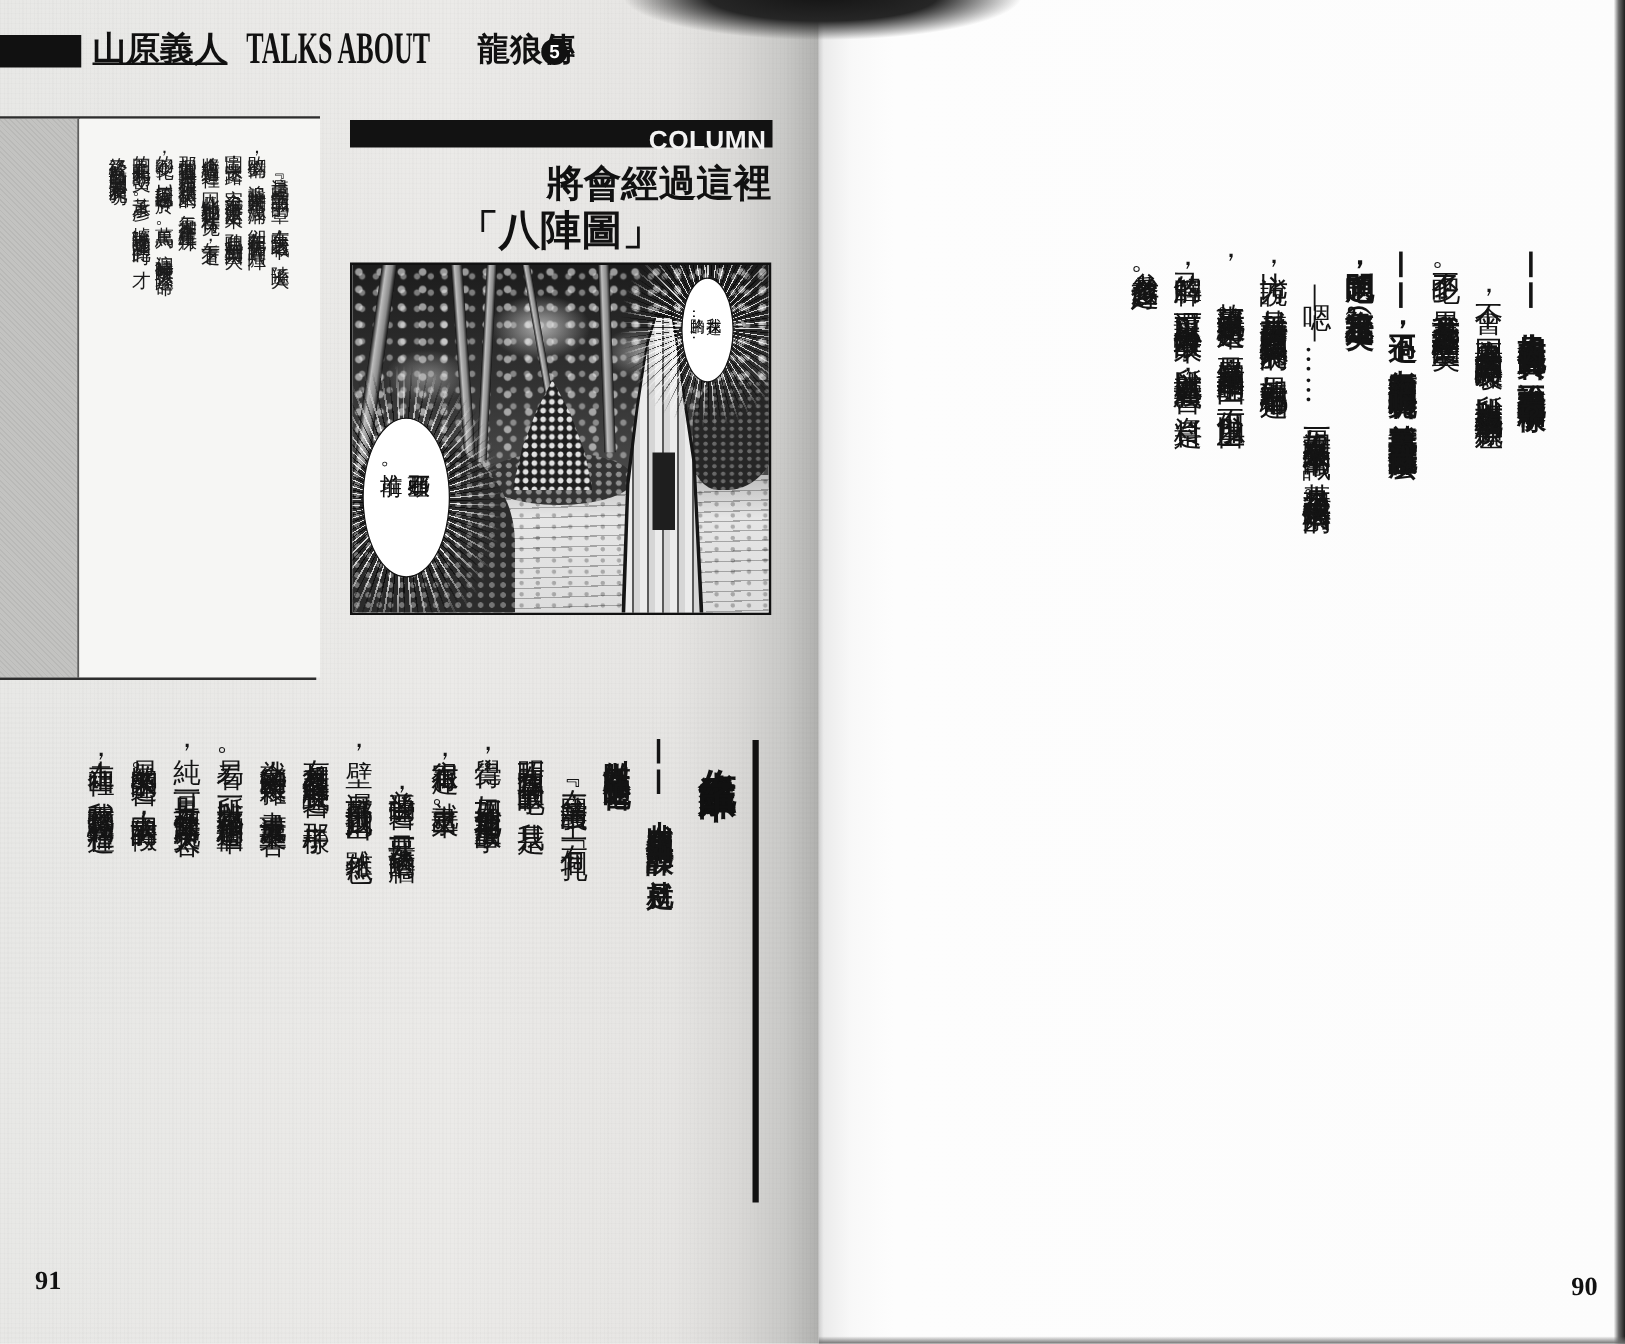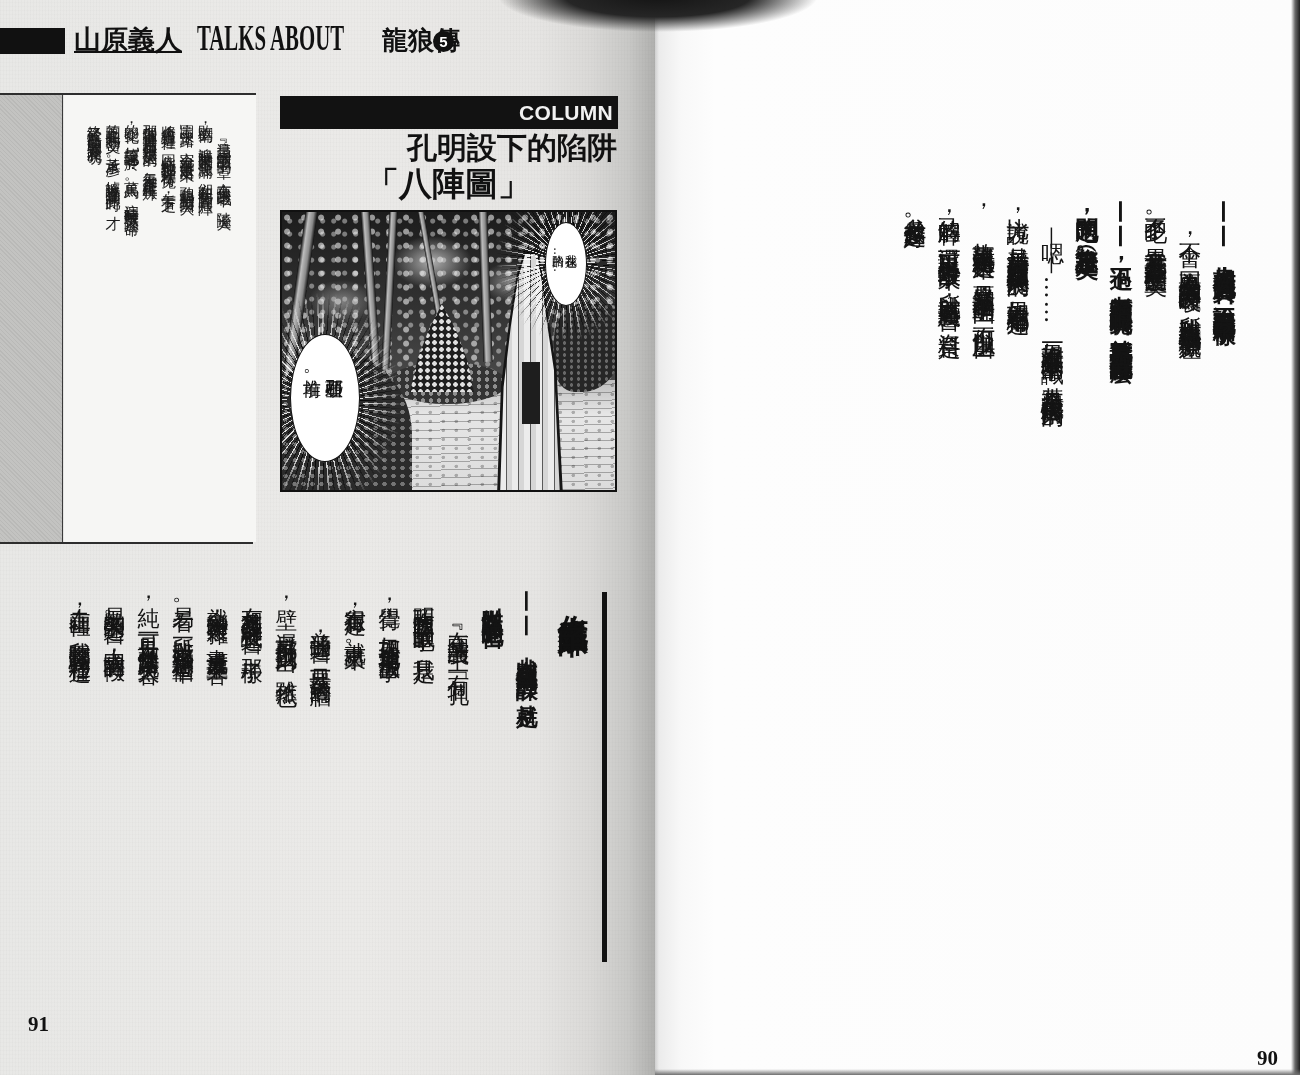--- a/index.html
+++ b/index.html
@@ -29,21 +29,21 @@
 .sb-strip{left:0;top:95px;width:62px;height:447px;background:
   repeating-linear-gradient(45deg,rgba(0,0,0,.05) 0 1px,transparent 1px 3px),
   #c3c3c1;border-right:1.5px solid #3a3a3a;}
 .sb-inner{left:63.5px;top:95px;width:192px;height:447px;background:#f6f6f4;}
 .vt{writing-mode:vertical-rl;text-orientation:mixed;}
 .vt .col{white-space:nowrap;display:block;}
 .sidebar-text{left:85px;top:113px;width:148px;height:420px;font-size:15px;line-height:18.5px;letter-spacing:2px;font-family:"DejaVu Sans",sans-serif;color:#1b1b1b;}
 .sidebar-text .ind{text-indent:17px;}
 
 
-.col-bar{left:280px;top:96px;width:338px;height:33px;background:#121212;}
+.col-bar{left:280px;top:96px;width:338px;height:22px;background:#121212;}
 .col-label{right:5px;top:0;font:bold 21px/33px "Liberation Sans",sans-serif;color:#f2f2f2;letter-spacing:.3px;}
 .col-title1{left:280px;top:131px;width:337px;text-align:right;font:bold 30px/34px "DejaVu Serif",serif;white-space:nowrap;}
 .col-title2{left:280px;top:165px;width:337px;text-align:center;font:bold 33px/38px "DejaVu Serif",serif;white-space:nowrap;}
 
 
 .panel{left:280px;top:210px;width:337px;height:282px;border:2px solid #111;box-sizing:border-box;overflow:hidden;background:#d9d9d9;}
 .p{position:absolute;}
 .foliage{left:0;top:0;width:100%;height:178px;background:
   radial-gradient(ellipse 40px 26px at 150px 50px,rgba(220,220,220,.75),rgba(220,220,220,0) 100%),
   radial-gradient(ellipse 30px 20px at 230px 70px,rgba(200,200,200,.6),rgba(200,200,200,0) 100%),
@@ -88,21 +88,21 @@
 .art-body{left:62px;top:590px;width:482px;height:380px;font-size:22px;line-height:34.4px;letter-spacing:2.4px;font-family:"DejaVu Serif",serif;color:#141414;}
 .art-body .ind{text-indent:24.4px;}
 .q{font-family:"DejaVu Sans",sans-serif;font-weight:bold;}
 
 
 .rp-body{left:898px;top:200px;width:344px;height:800px;font-size:23px;line-height:34.4px;letter-spacing:1.6px;font-family:"DejaVu Serif",serif;color:#141414;}
 .rp-body .ind{text-indent:24.6px;}
 
 
 .pg-left{left:28px;top:1012px;font:bold 21px/24px "Liberation Serif",serif;}
-.pg-right{left:1257px;top:1017px;font:bold 21px/24px "Liberation Serif",serif;margin-top:29px;}
+.pg-right{left:1257px;top:1017px;font:bold 21px/24px "Liberation Serif",serif;}
 </style>
 </head>
 <body>
 
 <div class="a left-page"></div>
 <div class="a right-page"></div>
 <div class="a top-shadow"></div>
 <div class="a right-edge"></div>
 <div class="a bottom-edge"></div>
 
@@ -123,21 +123,21 @@
   <div class="col">將會經過這裡，因此特地在那裡守株待兔。乍看之下，</div>
   <div class="col">那個陣不過只是用石頭堆積起來的，每天卻會產生特殊</div>
   <div class="col">的變化，據說同等於10萬兵馬。這個時候救了陸遜一命</div>
   <div class="col">的正是孔明的岳父，黃承彥。據說陸遜是到了此時，才</div>
   <div class="col">終於了解自己的聰明遠不及孔明。</div>
 </div>
 
 <div class="a col-bar">
   <span class="a col-label">COLUMN</span>
 </div>
-<div class="a col-title1">孔明設下的陷阱</div>
+<div class="a col-title1">將會經過這裡</div>
 <div class="a col-title2">「八陣圖」</div>
 
 <div class="a panel">
   <div class="p foliage"></div>
   <div class="p trunk t1"></div>
   <div class="p trunk t2"></div>
   <div class="p trunk t3"></div>
   <div class="p trunk t4"></div>
   <div class="p trunk t5"></div>
   <div class="p ground"></div>

